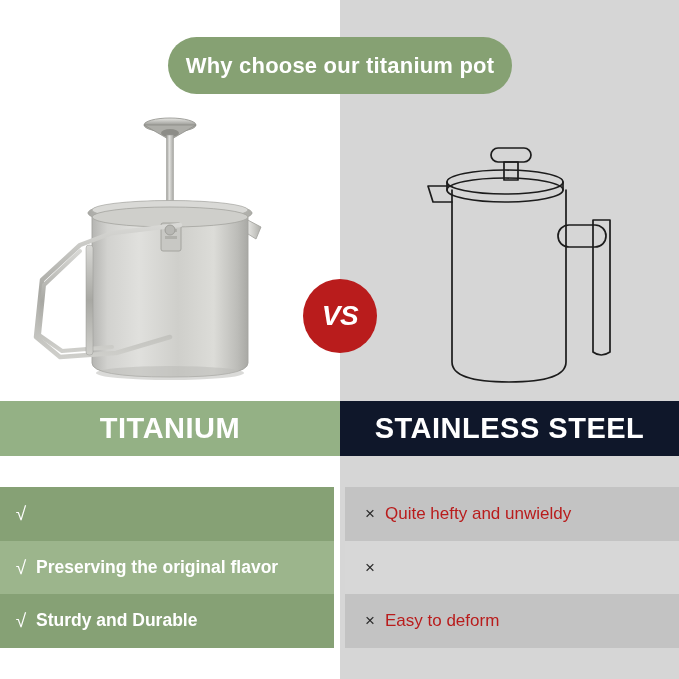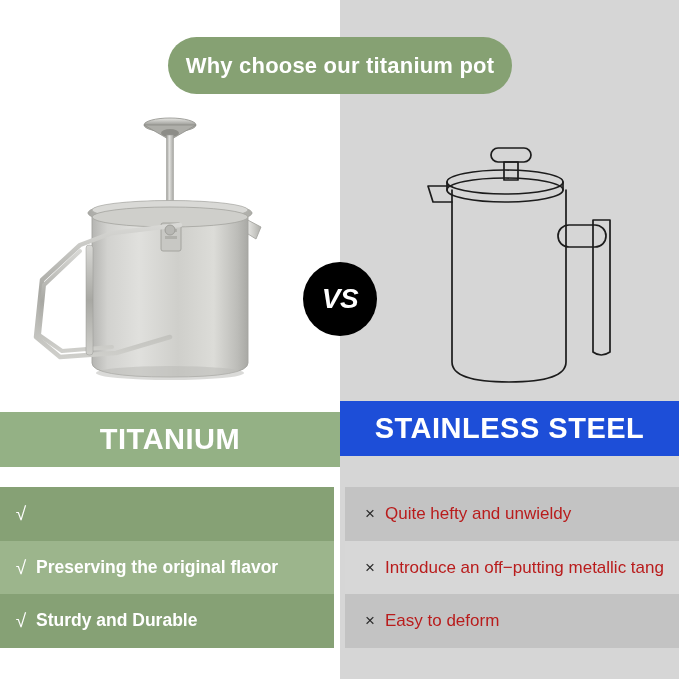--- a/index.html
+++ b/index.html
@@ -46,24 +46,24 @@
     color: #ffffff;
     font-size: 22px;
     font-weight: bold;
     letter-spacing: 0.2px;
     white-space: nowrap;
   }
 
   
   .vs-badge {
     position: absolute;
-    left: 303px; top: 262px;
+    left: 303px; top: 279px;
     width: 74px; height: 74px;
     border-radius: 50%;
-    background: #000000;
+    background: #b91c1c;
     display: flex;
     align-items: center;
     justify-content: center;
     z-index: 6;
   }
   .vs-text {
     color: #ffffff;
     font-size: 28px;
     font-weight: bold;
     font-style: italic;
@@ -97,26 +97,25 @@
     top: 401px;
     height: 55px;
     display: flex;
     align-items: center;
   }
   .band-left {
     left: 0;
     width: 340px;
     background: #94b185;
     justify-content: center;
-    margin-top: 11px;
   }
   .band-right {
     left: 340px;
     width: 339px;
-    background: #1d4ed8;
+    background: #0f172a;
     justify-content: center;
   }
   .band-text {
     color: #ffffff;
     font-size: 29px;
     font-weight: bold;
     letter-spacing: 0.5px;
     white-space: nowrap;
   }
 
@@ -283,21 +282,20 @@
     </div>
   </div>
 
   <div class="rows-right">
     <div class="row shade-a">
       <span class="mark">×</span>
       <span class="row-label">Quite hefty and unwieldy</span>
     </div>
     <div class="row shade-b">
       <span class="mark">×</span>
-      <span class="row-label">Introduce an off−putting metallic tang</span>
     </div>
     <div class="row shade-a">
       <span class="mark">×</span>
       <span class="row-label">Easy to deform</span>
     </div>
   </div>
 
 </div>
 
 </body></html>

